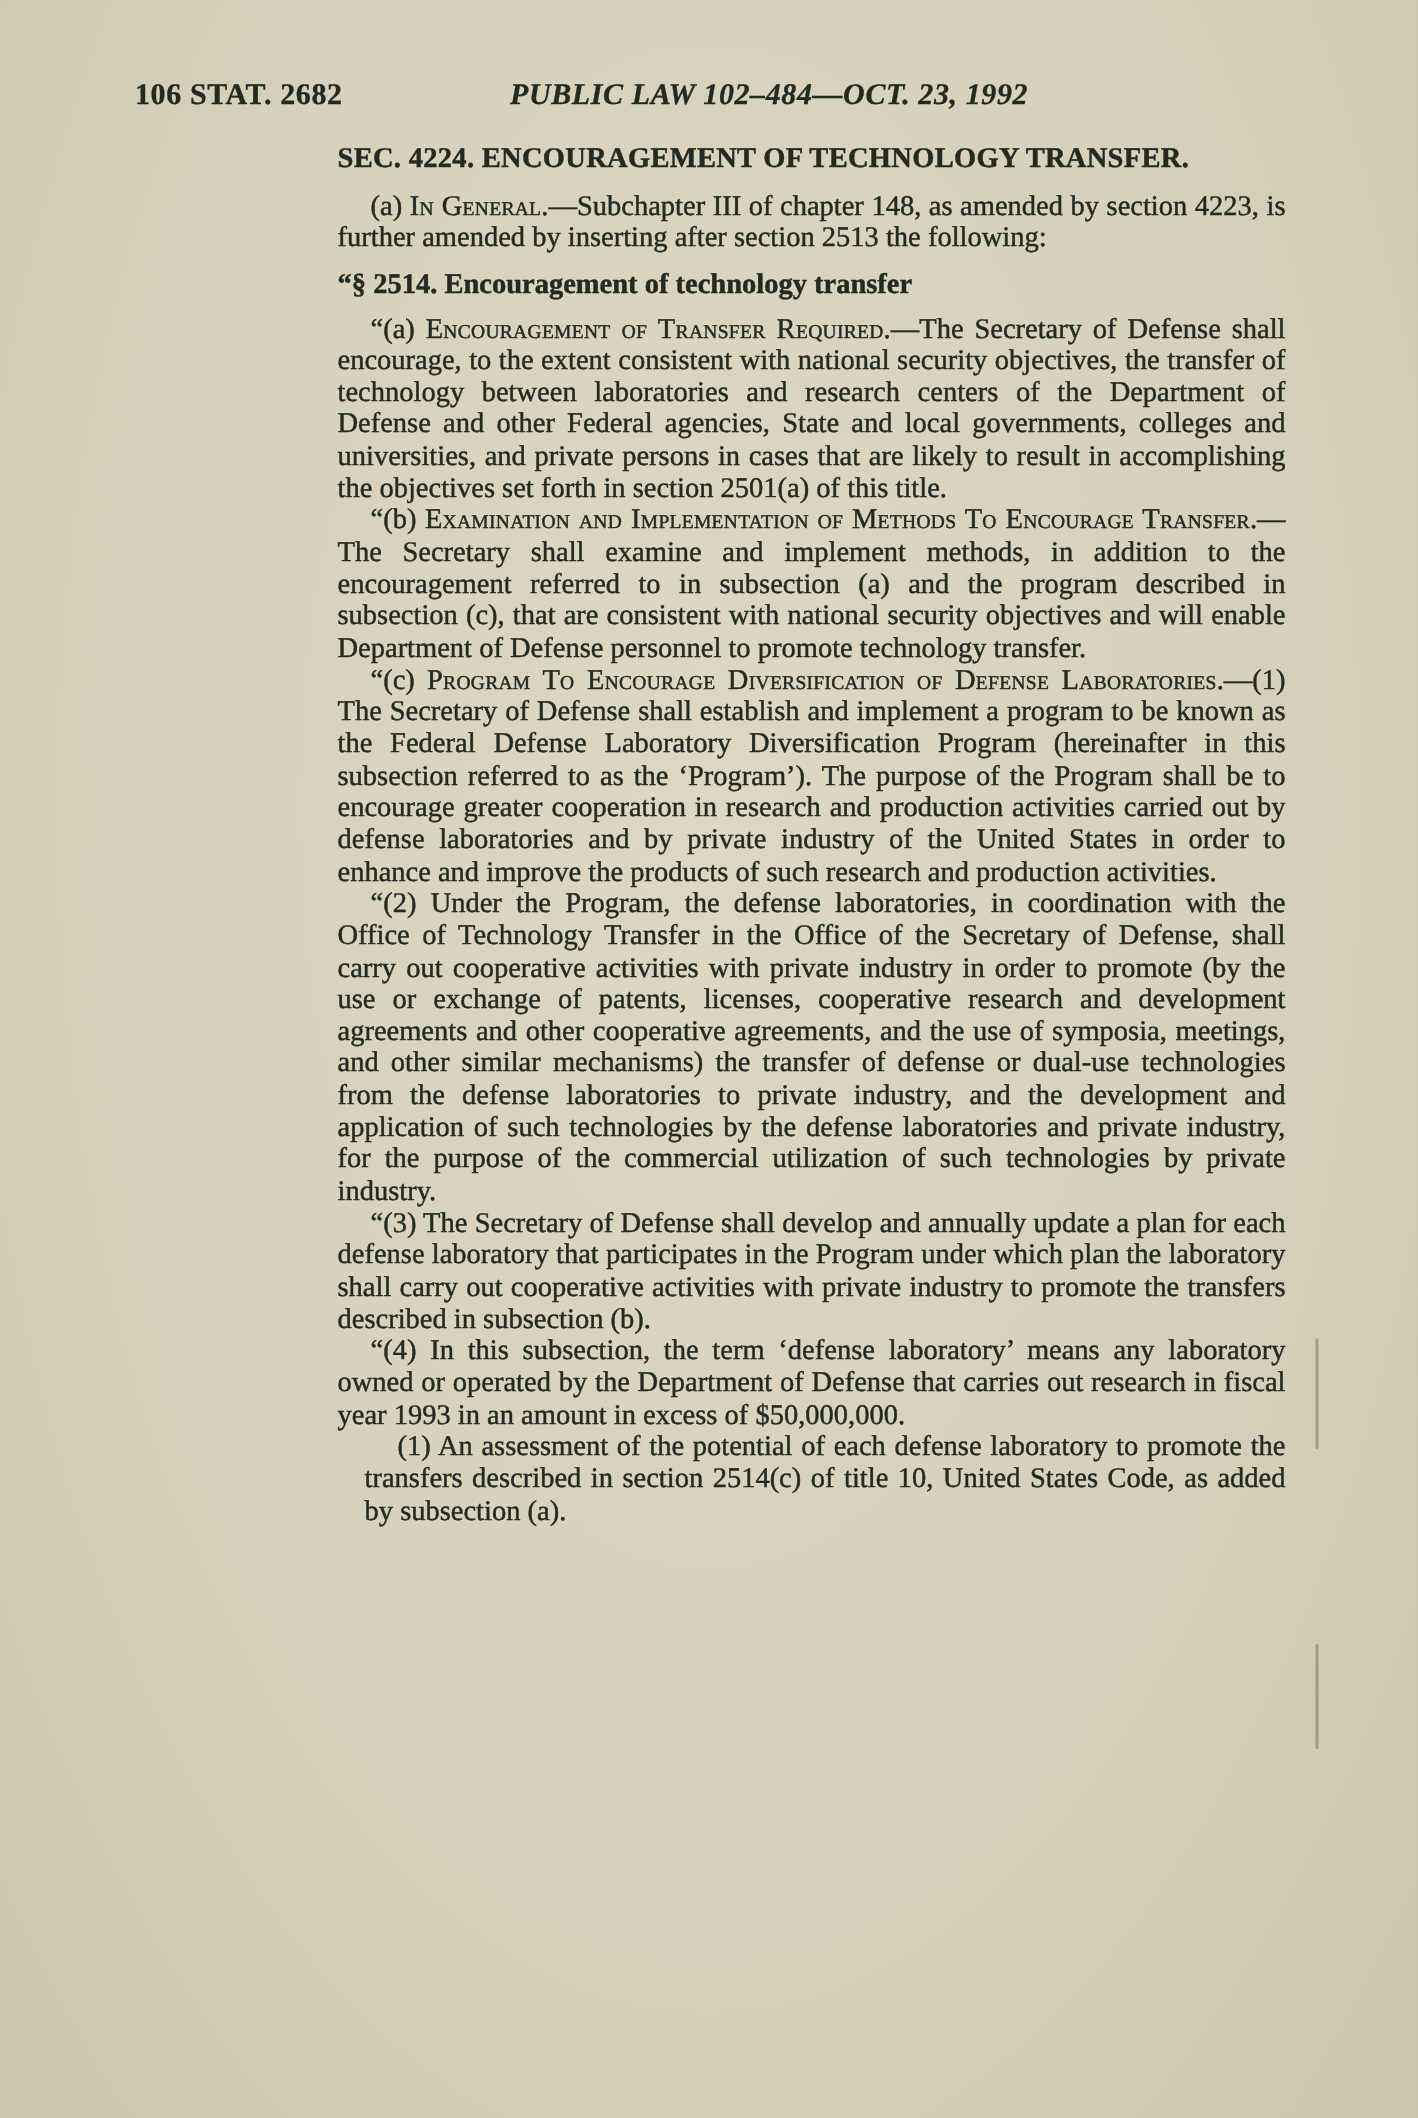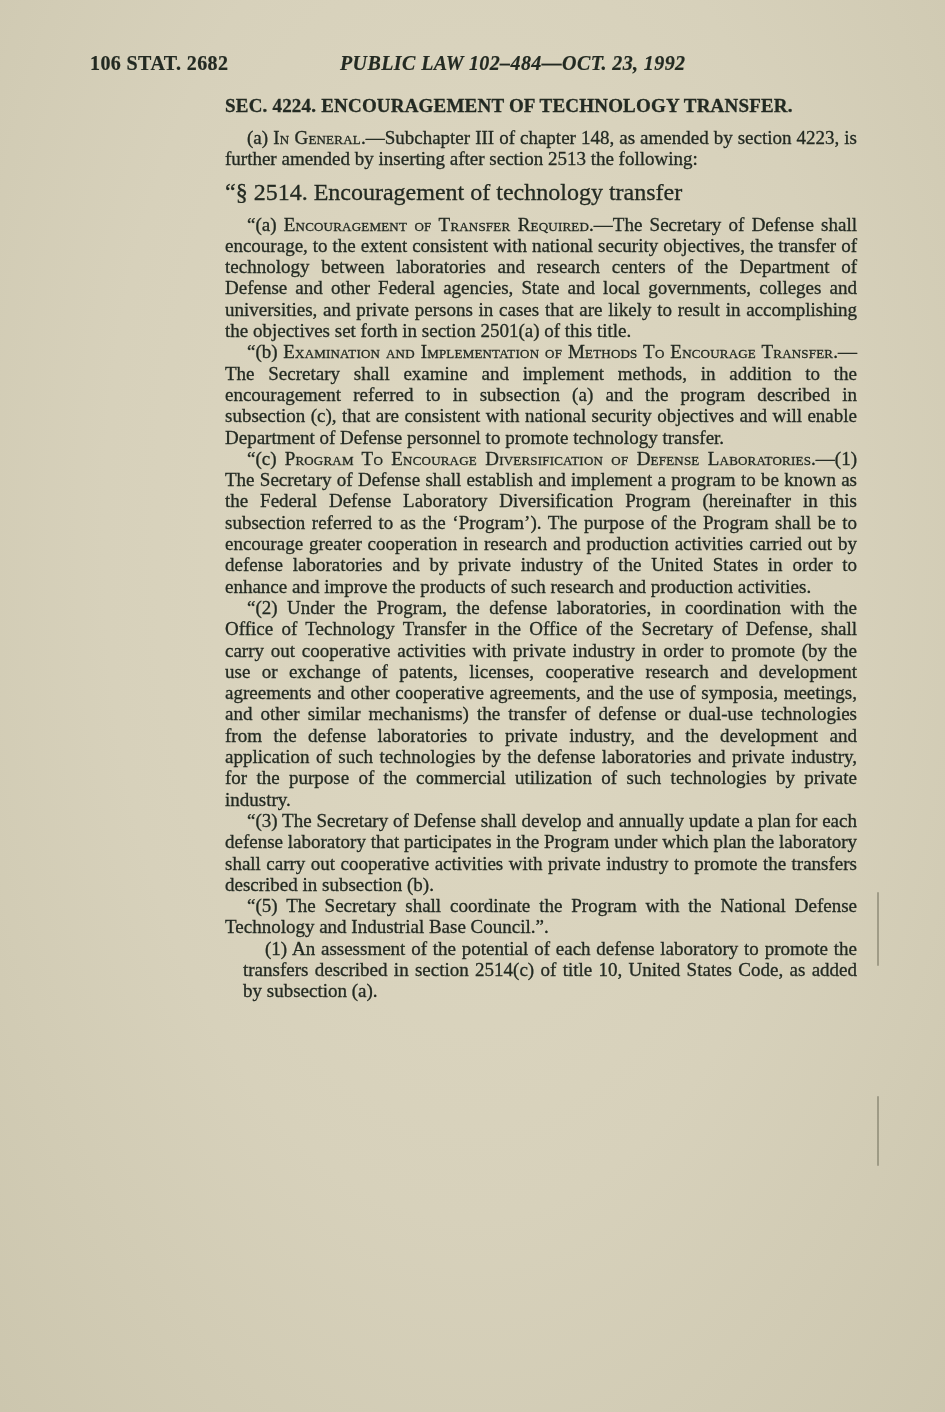--- a/index.html
+++ b/index.html
@@ -40,22 +40,22 @@
       text-align: left;
       margin-bottom: 10px;
     }
     p.para {
       font-size: 19px;
       line-height: 21.3px;
       text-indent: 22px;
     }
     .sc { font-variant: small-caps; letter-spacing: 0.2px; }
     .quoted-heading {
-      font-size: 24px;
-      font-weight: normal;
+      font-size: 19px;
+      font-weight: bold;
       text-align: left;
       margin: 9px 0 8px 0;
     }
     p.item { margin-left: 18px; }
     .artifact {
       position: absolute;
       width: 2px;
       background: rgba(75, 75, 58, 0.38);
       border-radius: 1px;
     }
@@ -83,22 +83,22 @@
     <p class="para"><span>“(a) </span><span class="sc">Encouragement of Transfer Required</span><span>.—The Secretary of Defense shall encourage, to the extent consistent with national security objectives, the transfer of technology between laboratories and research centers of the Department of Defense and other Federal agencies, State and local governments, colleges and universities, and private persons in cases that are likely to result in accomplishing the objectives set forth in section 2501(a) of this title.</span></p>
 
     <p class="para"><span>“(b) </span><span class="sc">Examination and Implementation of Methods To Encourage Transfer</span><span>.—The Secretary shall examine and implement methods, in addition to the encouragement referred to in subsection (a) and the program described in subsection (c), that are consistent with national security objectives and will enable Department of Defense personnel to promote technology transfer.</span></p>
 
     <p class="para"><span>“(c) </span><span class="sc">Program To Encourage Diversification of Defense Laboratories</span><span>.—(1) The Secretary of Defense shall establish and implement a program to be known as the Federal Defense Laboratory Diversification Program (hereinafter in this subsection referred to as the ‘Program’). The purpose of the Program shall be to encourage greater cooperation in research and production activities carried out by defense laboratories and by private industry of the United States in order to enhance and improve the products of such research and production activities.</span></p>
 
     <p class="para"><span>“(2) </span><span>Under the Program, the defense laboratories, in coordination with the Office of Technology Transfer in the Office of the Secretary of Defense, shall carry out cooperative activities with private industry in order to promote (by the use or exchange of patents, licenses, cooperative research and development agreements and other cooperative agreements, and the use of symposia, meetings, and other similar mechanisms) the transfer of defense or dual-use technologies from the defense laboratories to private industry, and the development and application of such technologies by the defense laboratories and private industry, for the purpose of the commercial utilization of such technologies by private industry.</span></p>
 
     <p class="para"><span>“(3) </span><span>The Secretary of Defense shall develop and annually update a plan for each defense laboratory that participates in the Program under which plan the laboratory shall carry out cooperative activities with private industry to promote the transfers described in subsection (b).</span></p>
 
+    <p class="para"><span>“(4) </span><span>In this subsection, the term ‘defense laboratory’ means any laboratory owned or operated by the Department of Defense that carries out research in fiscal year 1993 in an amount in excess of $50,000,000.</span></p>
 
-    <p class="para"><span>“(5) </span><span>The Secretary shall coordinate the Program with the National Defense Technology and Industrial Base Council.”.</span></p>
 
 
     <p class="para item"><span>(1) </span><span>An assessment of the potential of each defense laboratory to promote the transfers described in section 2514(c) of title 10, United States Code, as added by subsection (a).</span></p>
 
   </div>
 
   <div class="artifact a1"></div>
   <div class="artifact a2"></div>
 
 </div>

